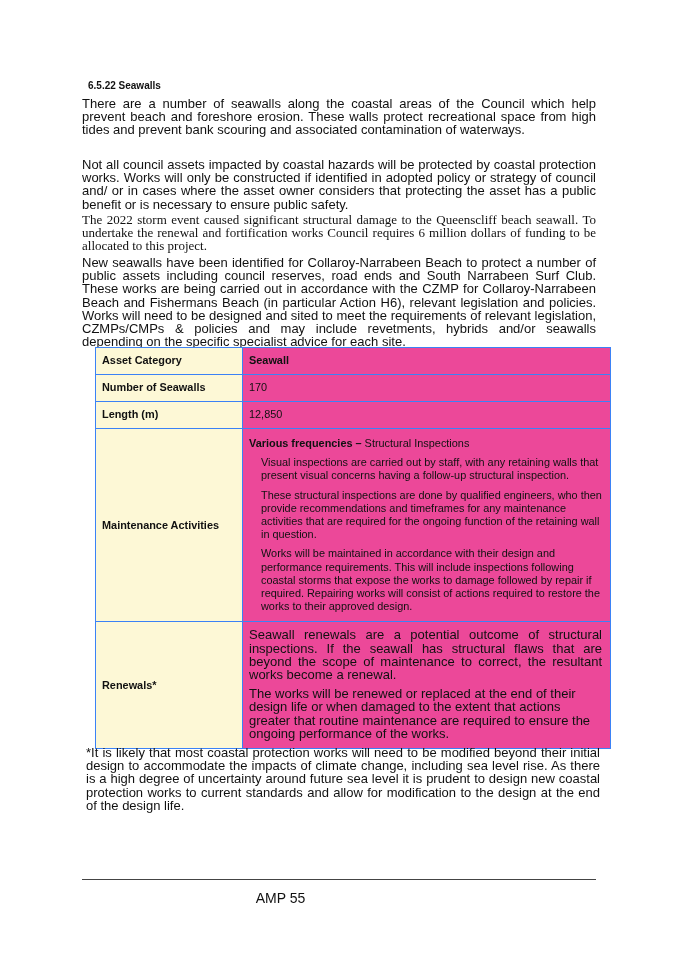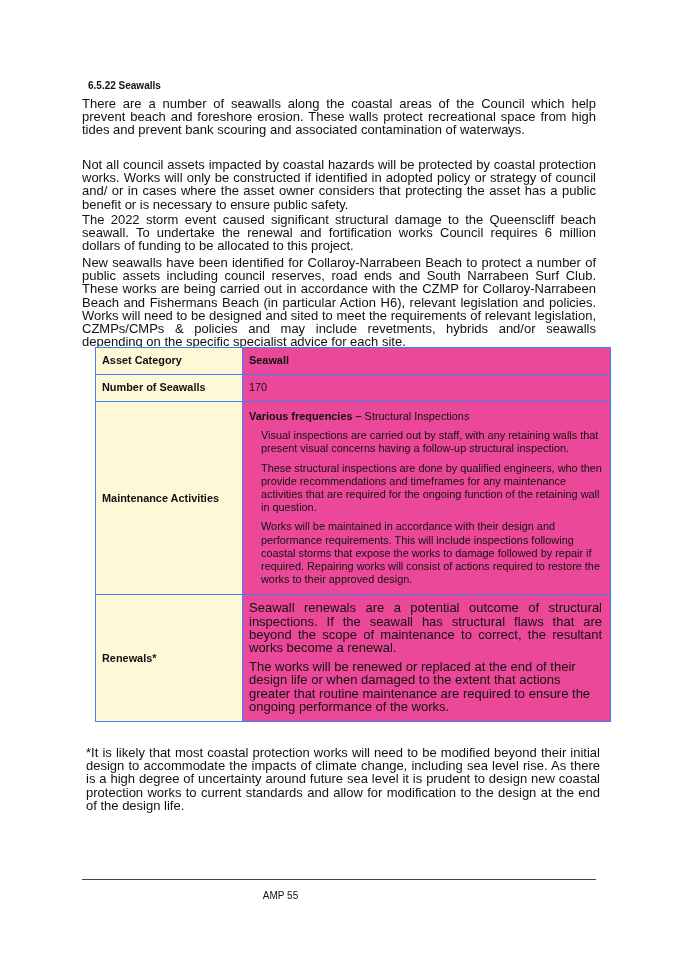--- a/index.html
+++ b/index.html
@@ -3,59 +3,63 @@
 <meta charset="utf-8">
 <style>
   html, body { margin: 0; padding: 0; background: #ffffff; }
   body { width: 675px; height: 954px; position: relative; overflow: hidden;
          font-family: "Liberation Sans", sans-serif; color: #111; }
   .page { position: absolute; left: 82px; top: 0; width: 514px; }
   h2 { position: absolute; top: 80px; left: 6px; margin: 0; font-size: 10px; font-weight: bold; }
   p { margin: 0; font-size: 13px; line-height: 13.2px; text-align: justify; }
   .p1 { position: absolute; top: 97px; left: 0; width: 514px; }
   .p2 { position: absolute; top: 158px; left: 0; width: 514px; }
-  .p3 { position: absolute; top: 213px; left: 0; width: 514px; }
+  .p3 { position: absolute; top: 213px; left: 0; width: 514px; font-family: Liberation Serif, serif; }
   .p4 { position: absolute; top: 256px; left: 0; width: 514px; }
   table { position: absolute; top: 347px; left: 13px; width: 516px; border-collapse: collapse; }
   td { border: 1px solid #3b82f6; font-size: 10.9px; line-height: 13.2px; vertical-align: middle; padding: 0 6px; }
   td.lab { background: #fdf8d6; font-weight: bold; width: 134px; }
   td.val { background: #ec4899; }
   tr.r1 td { height: 26px; }
   tr.r2 td, tr.r3 td { height: 26px; }
   .val-bold { font-weight: bold; }
   .maint { padding: 8px 4px 2px 6px; vertical-align: top; }
   .maint .head { margin-bottom: 6px; }
   .maint .head b { font-weight: bold; text-align: right; }
   .maint .sub { padding-left: 12px; margin-bottom: 6px; text-align: left; }
   .ren { padding: 6px 8px 2px 6px; vertical-align: top; }
   .ren p { margin-bottom: 6px; }
   .ren p.left { text-align: left; }
   .foot { position: absolute; top: 746px; left: 4px; width: 514px; }
   .rule { position: absolute; top: 879px; left: 82px; width: 514px; height: 1px; background: #444; }
-  .pagenum { position: absolute; top: 890px; left: 0; width: 561px; text-align: center; font-size: 10px; }
+  .pagenum { position: absolute; top: 890px; left: 0; width: 561px; text-align: center; font-size: 14px; }
 </style>
 </head>
 <body>
 
 <div class="page">
   <h2>6.5.22 Seawalls</h2>
   <p class="p1">There are a number of seawalls along the coastal areas of the Council which help prevent beach and foreshore erosion. These walls protect recreational space from high tides and prevent bank scouring and associated contamination of waterways.</p>
   <p class="p2">Not all council assets impacted by coastal hazards will be protected by coastal protection works. Works will only be constructed if identified in adopted policy or strategy of council and/ or in cases where the asset owner considers that protecting the asset has a public benefit or is necessary to ensure public safety.</p>
   <p class="p3">The 2022 storm event caused significant structural damage to the Queenscliff beach seawall. To undertake the renewal and fortification works Council requires 6 million dollars of funding to be allocated to this project.</p>
   <p class="p4">New seawalls have been identified for Collaroy-Narrabeen Beach to protect a number of public assets including council reserves, road ends and South Narrabeen Surf Club. These works are being carried out in accordance with the CZMP for Collaroy-Narrabeen Beach and Fishermans Beach (in particular Action H6), relevant legislation and policies. Works will need to be designed and sited to meet the requirements of relevant legislation, CZMPs/CMPs &amp; policies and may include revetments, hybrids and/or seawalls depending on the specific specialist advice for each site.</p>
 
   <table>
     <tbody>
         <tr class="r1">
       <td class="lab">Asset Category</td>
       <td class="val val-bold">Seawall</td>
     </tr>
     <tr class="r2">
       <td class="lab">Number of Seawalls</td>
       <td class="val">170</td>
+    </tr>
+    <tr class="r3">
+      <td class="lab">Length (m)</td>
+      <td class="val">12,850</td>
     </tr>
     <tr>
       <td class="lab">Maintenance Activities</td>
       <td class="val maint">
         <div class="head"><b>Various frequencies –</b><span> Structural Inspections</span></div>
         <div class="sub">Visual inspections are carried out by staff, with any retaining walls that present visual concerns having a follow-up structural inspection.</div>
         <div class="sub">These structural inspections are done by qualified engineers, who then provide recommendations and timeframes for any maintenance activities that are required for the ongoing function of the retaining wall in question.</div>
         <div class="sub">Works will be maintained in accordance with their design and performance requirements. This will include inspections following coastal storms that expose the works to damage followed by repair if required. Repairing works will consist of actions required to restore the works to their approved design.</div>
       </td>
     </tr>

